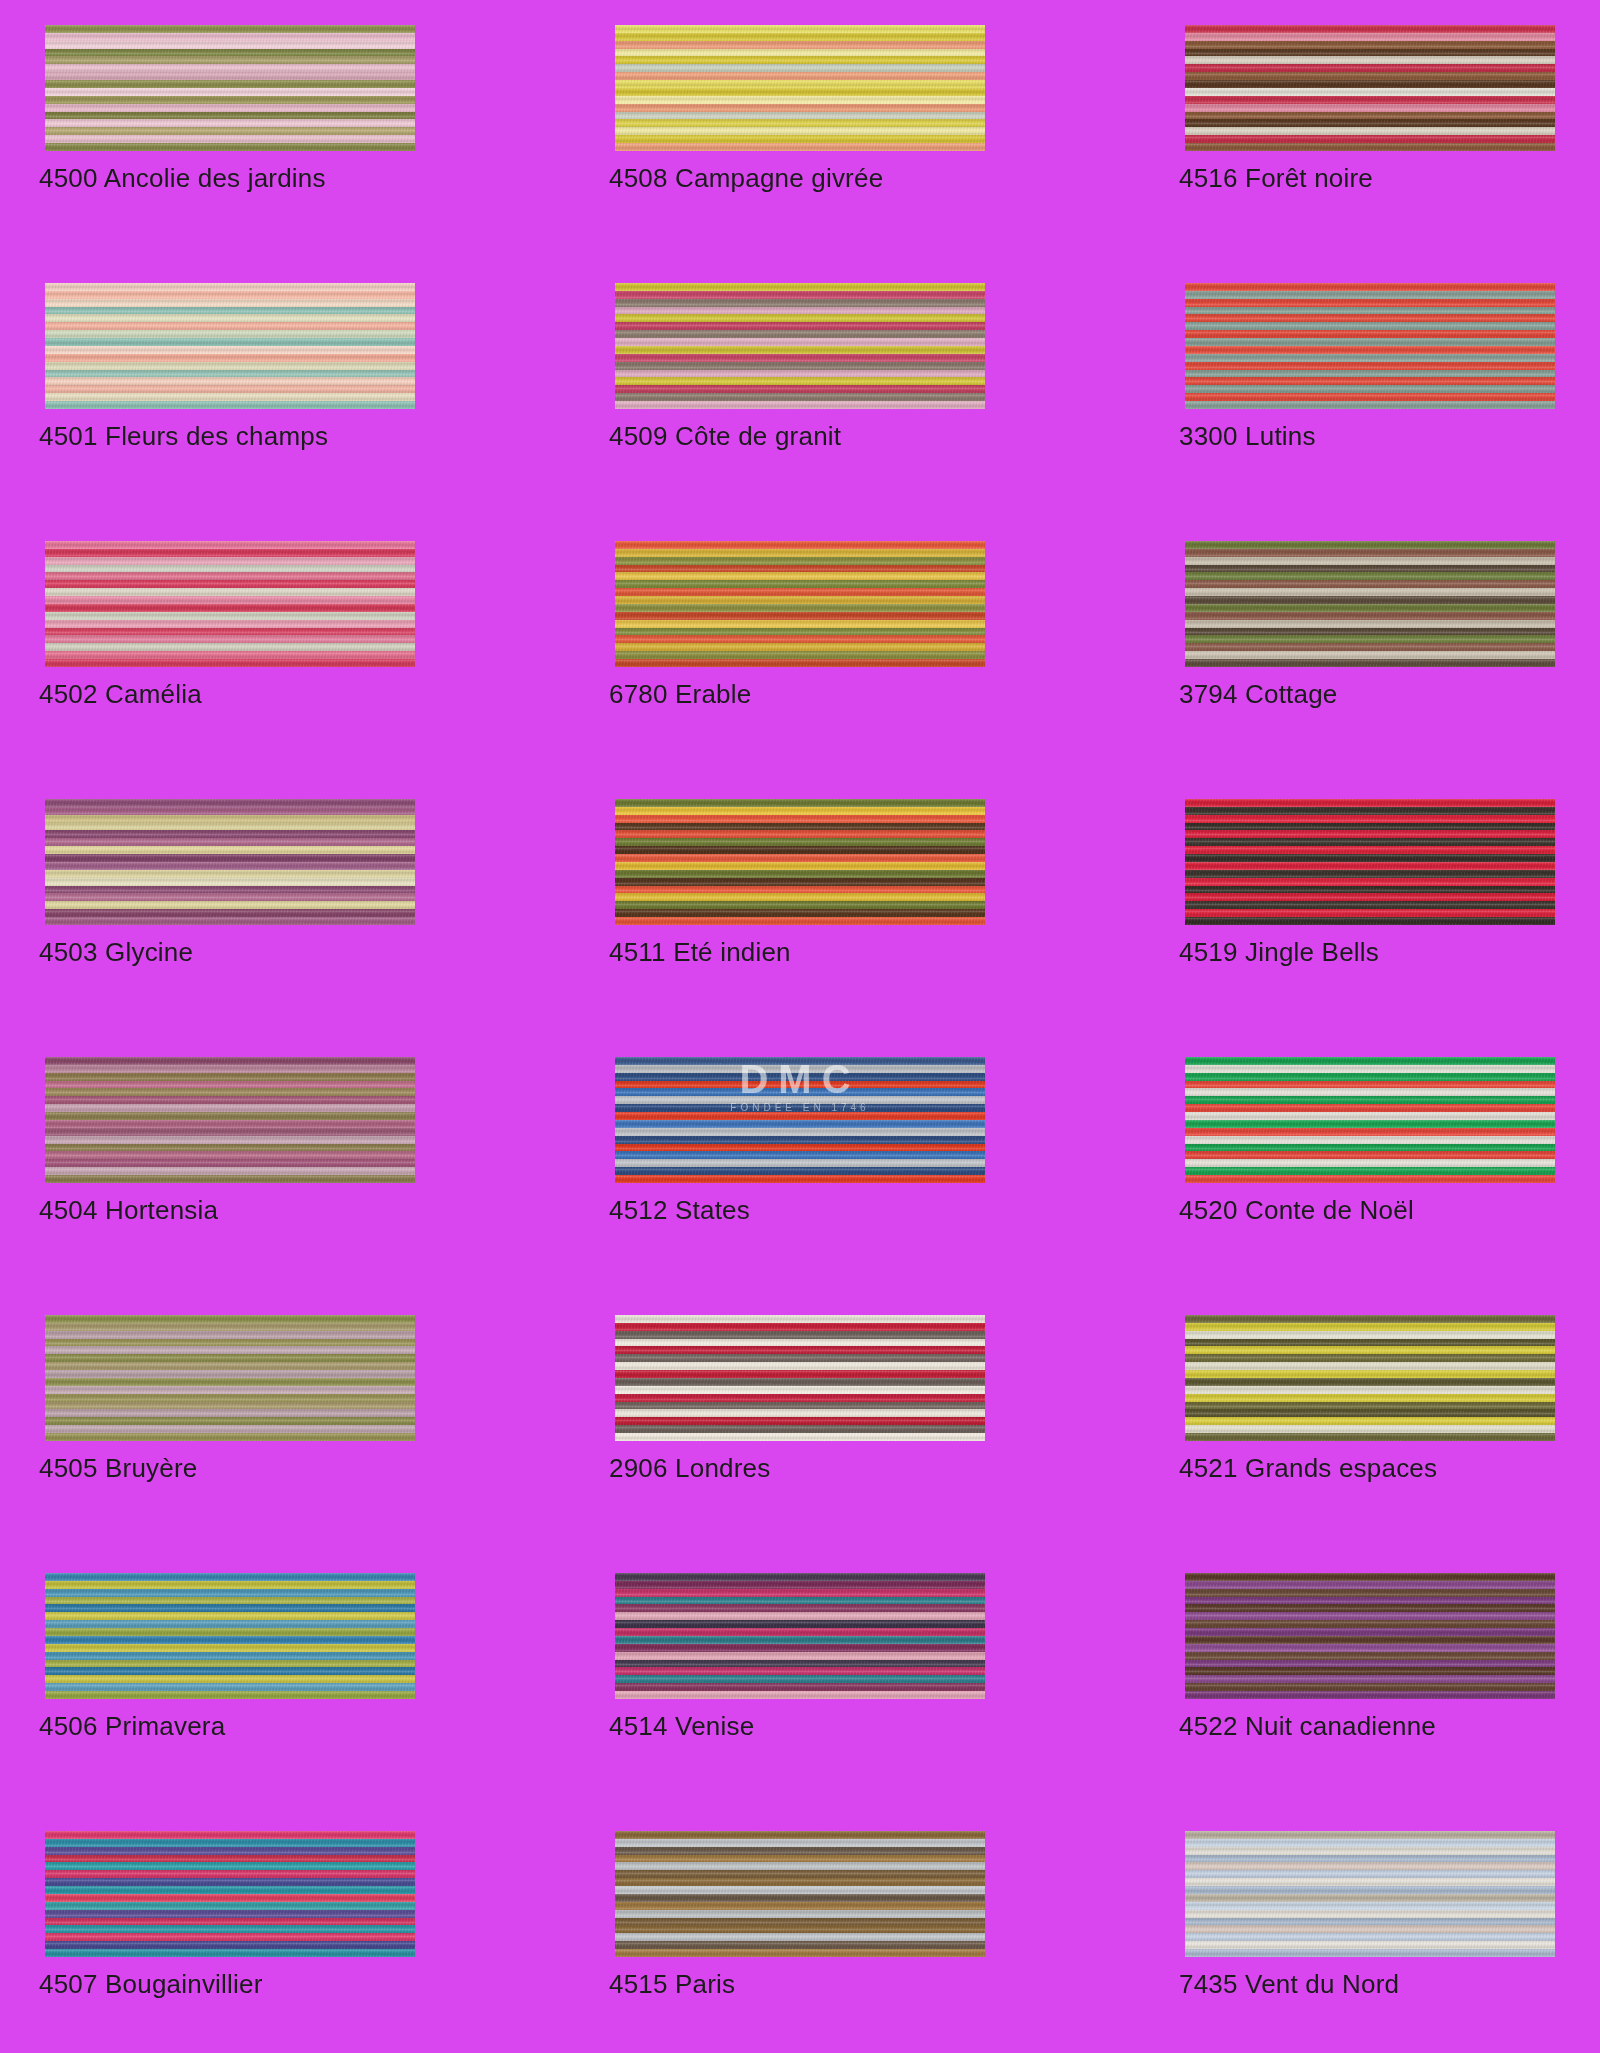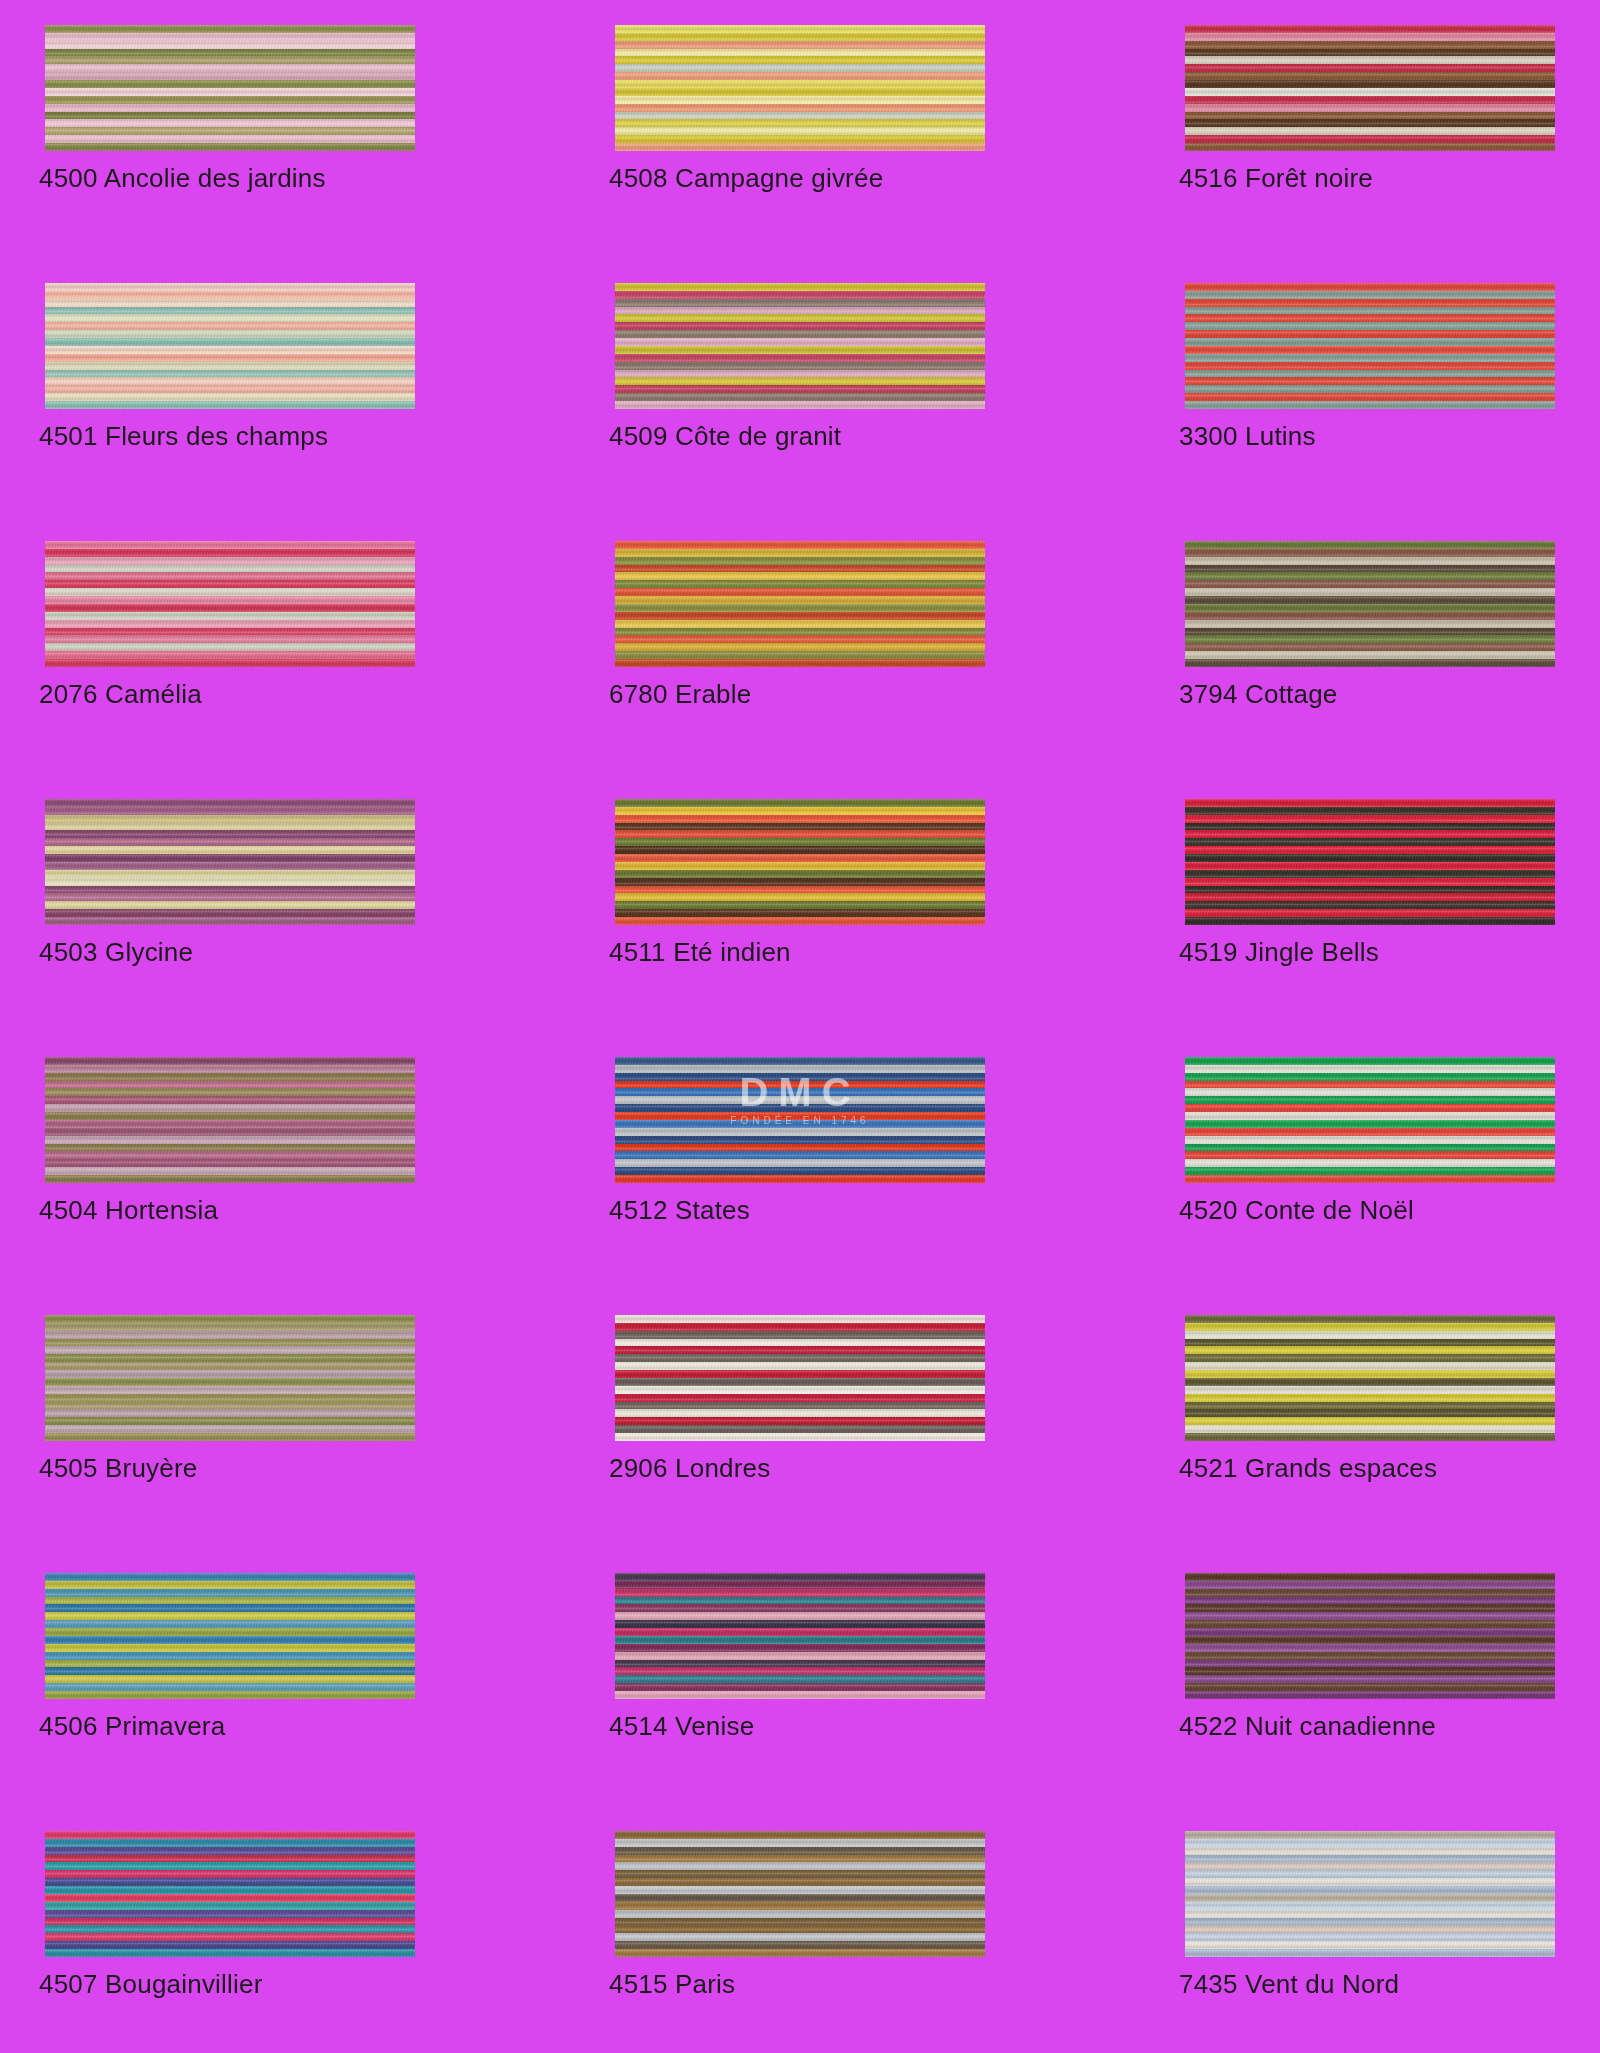--- a/index.html
+++ b/index.html
@@ -77,21 +77,21 @@
     position: absolute;
     left: 0;
     top: 0;
     width: 370px;
     height: 126px;
     pointer-events: none;
     display: flex;
     flex-direction: column;
     align-items: center;
     justify-content: flex-start;
-    padding-top: 15px;
+    padding-top: 2px;
     box-sizing: border-box;
   }
   .watermark .wm-main {
     font-family: "Liberation Sans", sans-serif;
     font-size: 40px;
     font-weight: bold;
     letter-spacing: 10px;
     color: rgba(255,255,255,0.55);
     line-height: 1;
   }
@@ -165,21 +165,21 @@
           <div class="sheen"></div>
         </div>
         <div class="label">3300 Lutins</div>
       </div>
       <div class="cell">
         <div class="swatch">
           <div class="threads" style="background: linear-gradient(rgb(232, 120, 156) 0%, rgb(232, 120, 156) 6.25%, rgb(213, 58, 92) 6.25%, rgb(213, 58, 92) 12.5%, rgb(230, 165, 184) 12.5%, rgb(230, 165, 184) 18.75%, rgb(207, 209, 195) 18.75%, rgb(207, 209, 195) 25%, rgb(224, 115, 143) 25%, rgb(224, 115, 143) 31.25%, rgb(217, 63, 96) 31.25%, rgb(217, 63, 96) 37.5%, rgb(220, 214, 198) 37.5%, rgb(220, 214, 198) 43.75%, rgb(231, 138, 166) 43.75%, rgb(231, 138, 166) 50%, rgb(210, 58, 88) 50%, rgb(210, 58, 88) 56.25%, rgb(207, 209, 192) 56.25%, rgb(207, 209, 192) 62.5%, rgb(233, 160, 181) 62.5%, rgb(233, 160, 181) 68.75%, rgb(215, 67, 99) 68.75%, rgb(215, 67, 99) 75%, rgb(225, 127, 156) 75%, rgb(225, 127, 156) 81.25%, rgb(208, 207, 190) 81.25%, rgb(208, 207, 190) 87.5%, rgb(228, 112, 143) 87.5%, rgb(228, 112, 143) 93.75%, rgb(211, 60, 93) 93.75%, rgb(211, 60, 93) 100%);"></div>
           <div class="fibers"></div>
           <div class="sheen"></div>
         </div>
-        <div class="label">2076 Camélia</div>
+        <div class="label">4502 Camélia</div>
       </div>
       <div class="cell">
         <div class="swatch">
           <div class="threads" style="background: linear-gradient(rgb(232, 90, 58) 0%, rgb(232, 90, 58) 6.25%, rgb(216, 179, 58) 6.25%, rgb(216, 179, 58) 12.5%, rgb(138, 143, 64) 12.5%, rgb(138, 143, 64) 18.75%, rgb(200, 74, 44) 18.75%, rgb(200, 74, 44) 25%, rgb(230, 194, 74) 25%, rgb(230, 194, 74) 31.25%, rgb(126, 138, 60) 31.25%, rgb(126, 138, 60) 37.5%, rgb(224, 88, 56) 37.5%, rgb(224, 88, 56) 43.75%, rgb(212, 174, 54) 43.75%, rgb(212, 174, 54) 50%, rgb(141, 144, 66) 50%, rgb(141, 144, 66) 56.25%, rgb(198, 72, 40) 56.25%, rgb(198, 72, 40) 62.5%, rgb(232, 197, 78) 62.5%, rgb(232, 197, 78) 68.75%, rgb(128, 140, 62) 68.75%, rgb(128, 140, 62) 75%, rgb(226, 92, 60) 75%, rgb(226, 92, 60) 81.25%, rgb(214, 176, 56) 81.25%, rgb(214, 176, 56) 87.5%, rgb(139, 142, 64) 87.5%, rgb(139, 142, 64) 93.75%, rgb(197, 74, 42) 93.75%, rgb(197, 74, 42) 100%);"></div>
           <div class="fibers"></div>
           <div class="sheen"></div>
         </div>
         <div class="label">6780 Erable</div>
       </div>
       <div class="cell">

